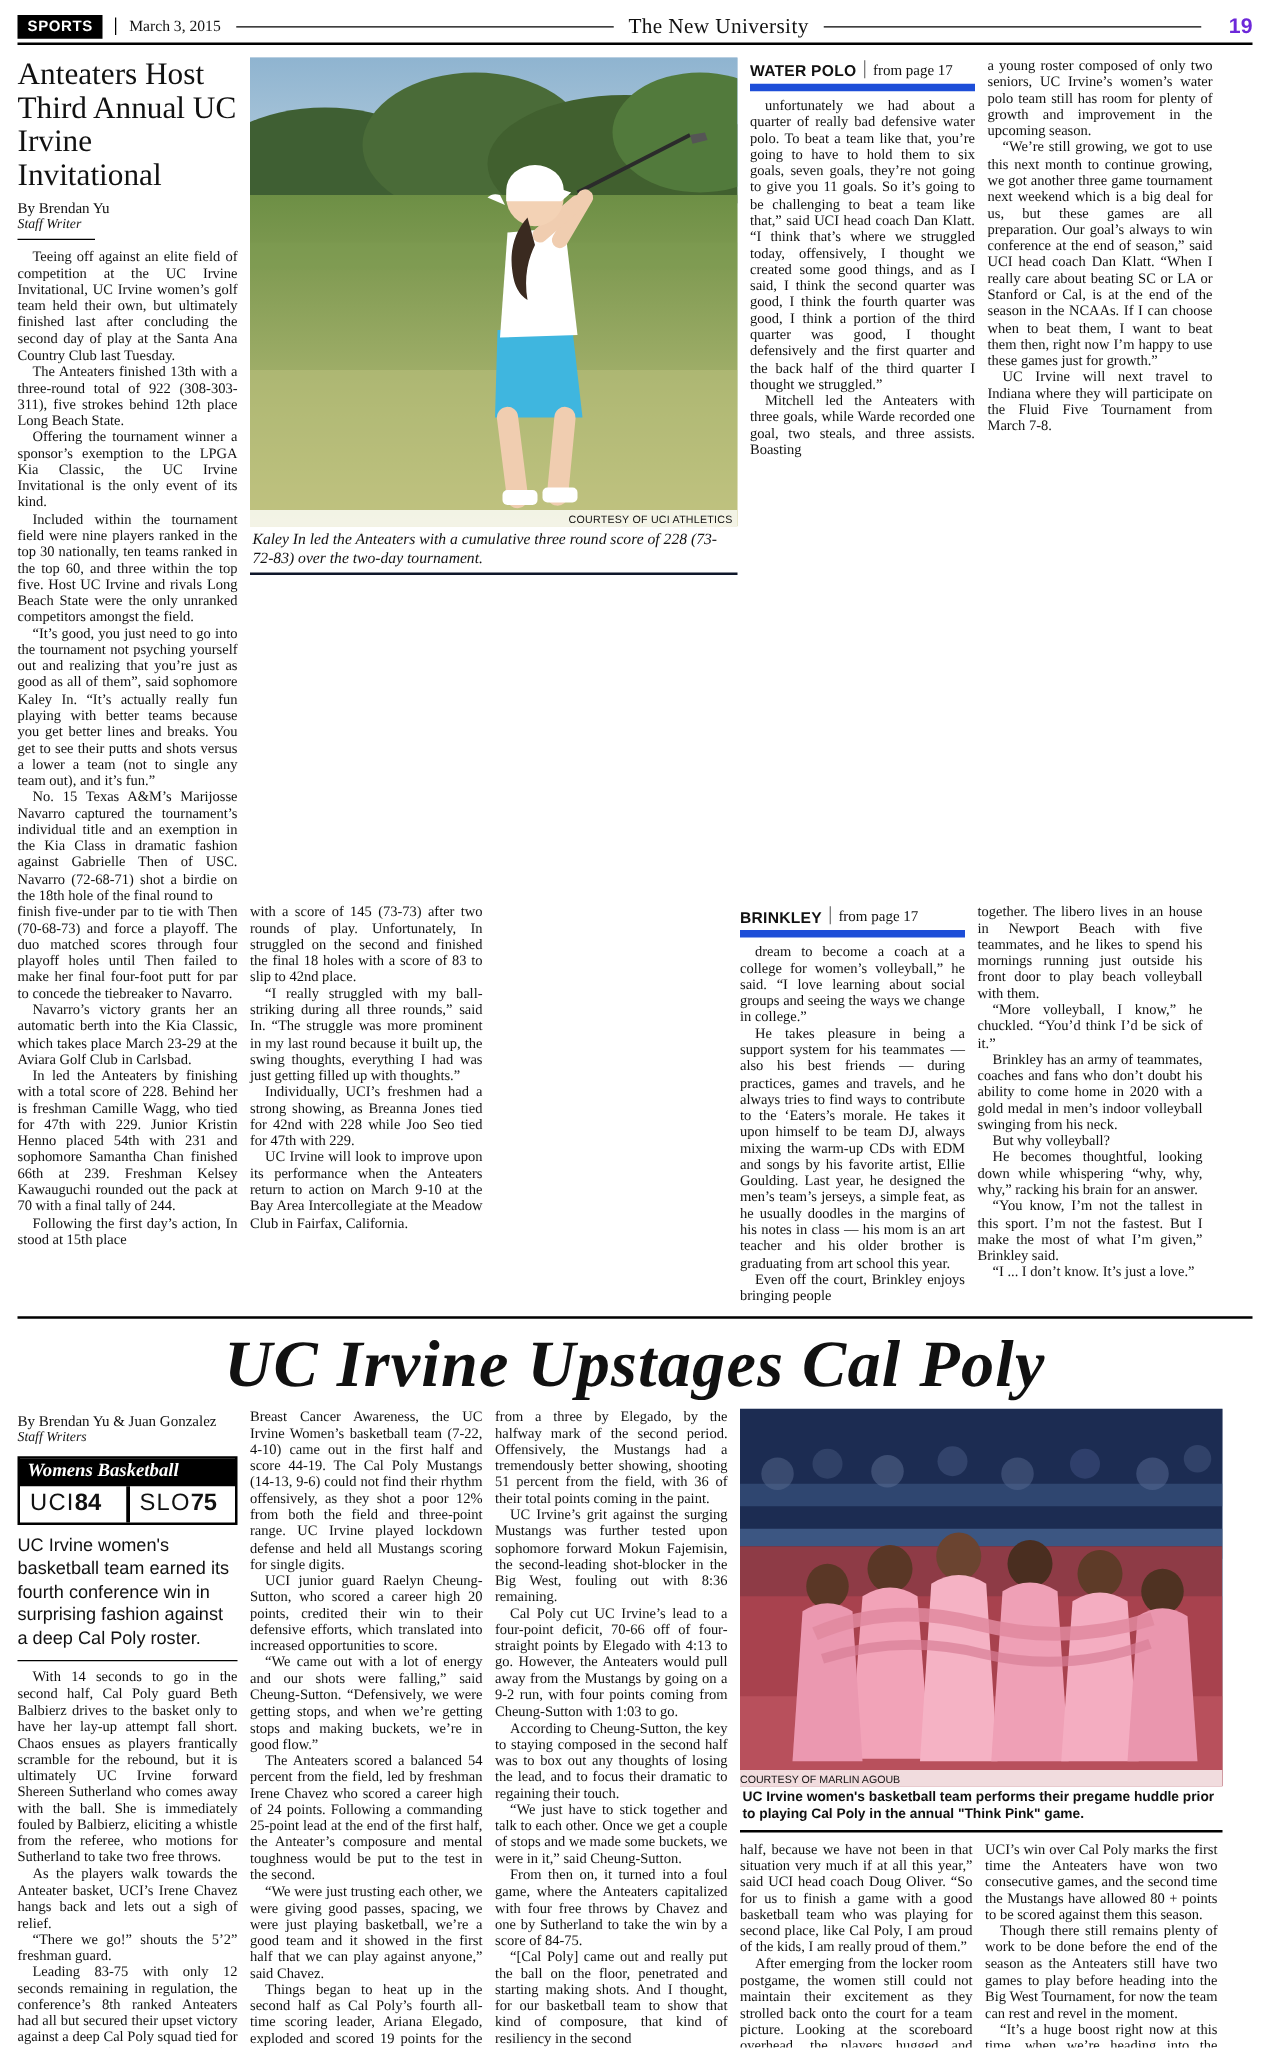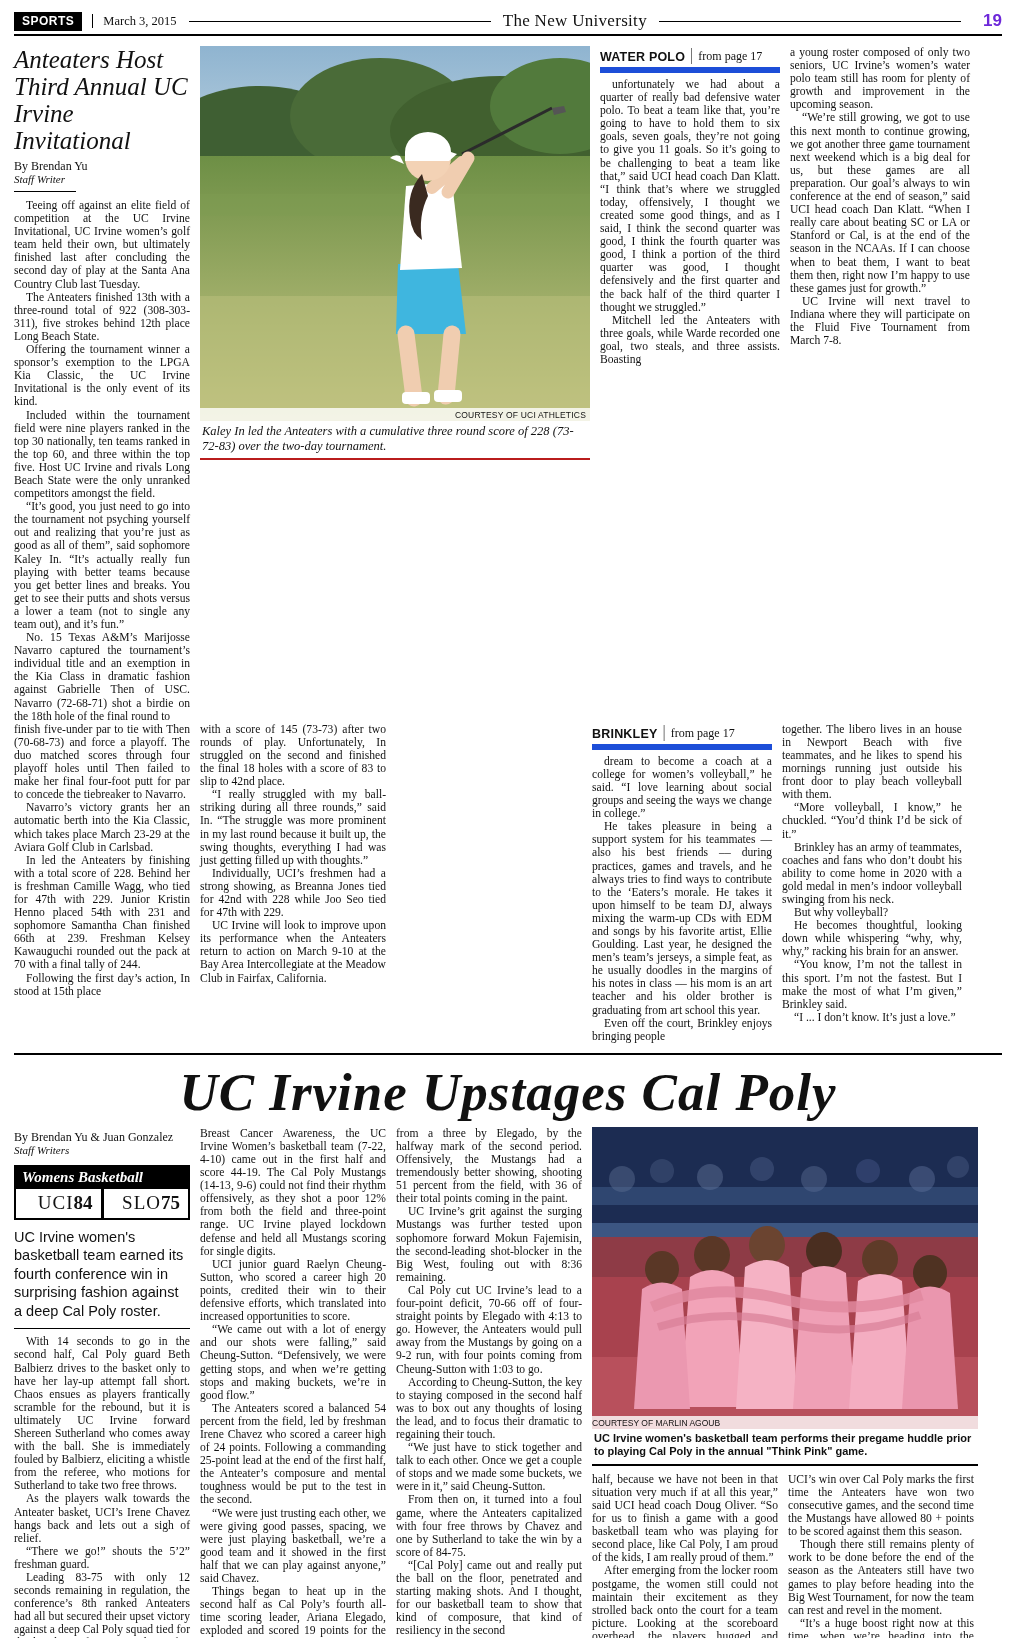--- a/index.html
+++ b/index.html
@@ -29,39 +29,39 @@
   .mh-page { font-family:"Liberation Sans", sans-serif; font-weight:bold; font-size:17px; color:#6d28d9; margin-left:10px; }
 
   
   .col p, .colhalf p { font-size:11.6px; line-height:13.1px; text-align:justify; margin:0; text-indent:12px; hyphens:auto; }
   .col p.noindent, .colhalf p.noindent { text-indent:0; }
 
   
   .top { display:flex; gap:10px; margin-top:10px; }
   .top-left { width:176px; }
   .headline {
-    font-family:"Liberation Serif", serif; font-size:25px; line-height:27px; margin:0 0 6px 0; font-weight:normal;font-style:italic;
+    font-family:"Liberation Serif", serif; font-size:25px; line-height:27px; margin:0 0 6px 0; font-weight:normal;
   }
   .byline { font-family:"Liberation Serif", serif; font-size:12px; line-height:13px; margin-top:4px; }
   .byline .role { font-style:italic; font-size:11px; }
   .byline-rule { width:62px; height:1px; background:#000; margin:5px 0 7px 0; }
 
   .top-mid { width:390px; }
   .photo-box { width:390px; }
   .photo {
     width:390px; height:375px; position:relative; overflow:hidden;
     background:linear-gradient(#7fa8c9 0%, #9dbfd6 26%, #6f8f4e 30%, #86a75c 55%, #b7c27a 78%, #d6cf9b 100%);
   }
   .photo .credit {
     position:absolute; left:0; right:0; bottom:0; background:#ffffffcc;
     font-family:"Liberation Sans", sans-serif; font-size:8.5px; text-align:right; padding:2px 4px 1px 0;
     letter-spacing:.2px;
   }
   .caption {
-    border-bottom:2px solid #b91c1c; padding:3px 2px 5px 2px;
+    border-bottom:2px solid #0f172a; padding:3px 2px 5px 2px;
     font-family:"Liberation Serif", serif; font-style:italic; font-size:12.5px; line-height:14.5px;
   }
 
   .top-right { width:180px; }
   .top-right2 { width:180px; }
 
   .jump-head { display:flex; align-items:flex-end; border-bottom:6px solid #1d4ed8; padding-bottom:3px; margin-bottom:5px; }
   .jump-head .kicker { font-family:"Liberation Sans", sans-serif; font-weight:bold; font-size:12.5px; letter-spacing:.2px; }
   .jump-head .bar { margin:0 5px; color:#555; }
   .jump-head .from { font-family:"Liberation Serif", serif; font-size:12px; }
@@ -81,21 +81,21 @@
     font-size:53px; line-height:58px; text-align:center; letter-spacing:1px; margin:2px 0 6px 0;
   }
   .bot { display:flex; gap:10px; }
   .bot-left { width:176px; }
   .scorebox { border:2px solid #000; margin-top:8px; }
   .scorebox .sb-title {
     background:#000; color:#fff; font-family:"Liberation Serif", serif; font-weight:bold; font-style:italic;
     font-size:15px; padding:2px 6px 3px 6px;
   }
   .sb-row { display:flex; align-items:center; font-family:"Liberation Sans", sans-serif; }
-  .sb-cell { flex:1; display:flex; justify-content:flex-end; align-items:baseline; padding:3px 8px 4px 8px;font-family:Liberation Serif, serif; }
+  .sb-cell { flex:1; display:flex; justify-content:flex-start; align-items:baseline; padding:3px 8px 4px 8px; }
   .sb-team { font-size:19px; letter-spacing:1px; }
   .sb-score { font-size:19px; font-weight:bold; }
   .sb-div { width:3px; align-self:stretch; background:#000; }
   .lede {
     font-family:"Liberation Sans", sans-serif; font-size:14.5px; line-height:18.5px; margin-top:8px;
   }
   .bot-photo {
     width:386px; height:302px; position:relative; overflow:hidden;
     background:linear-gradient(#1d2f57 0%, #2b4a7a 30%, #3b5d86 55%, #7c3c46 75%, #b24b57 100%);
   }

